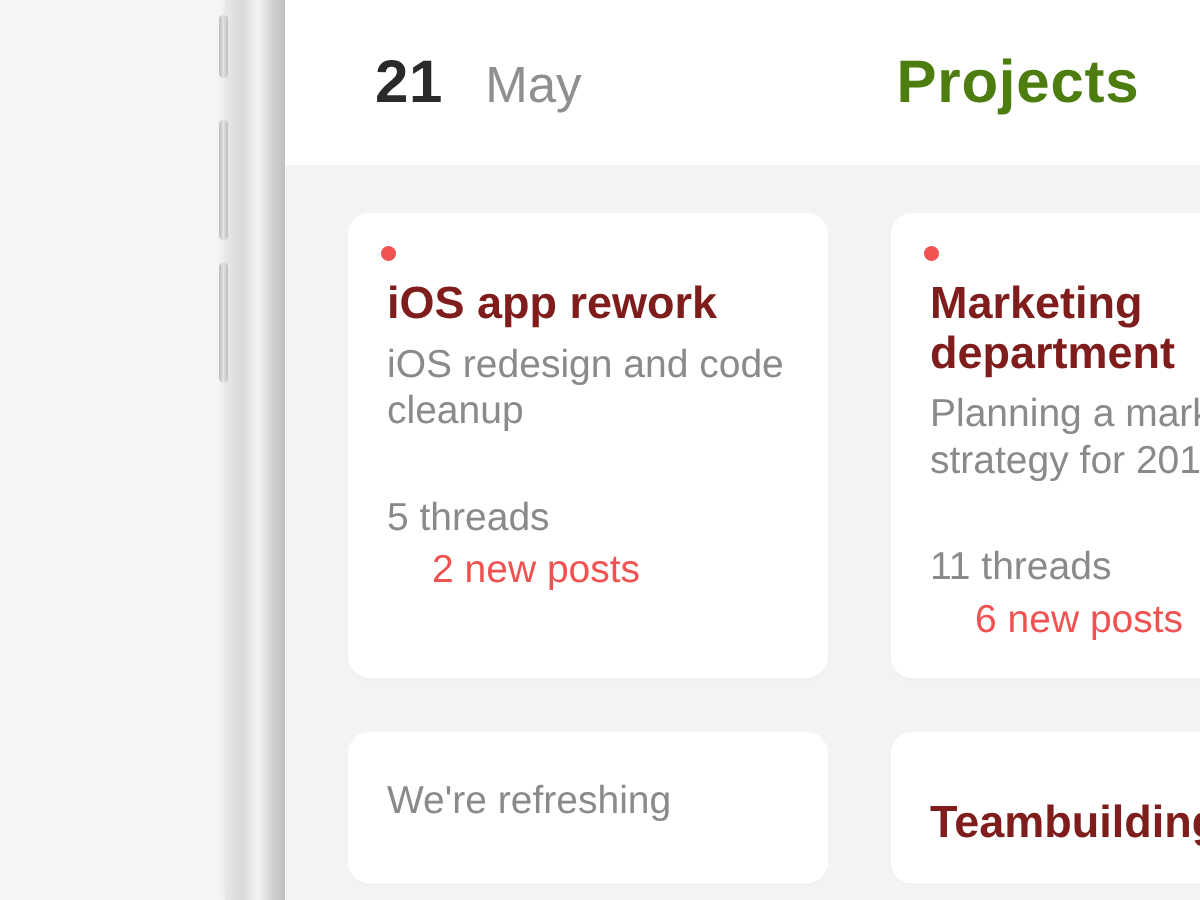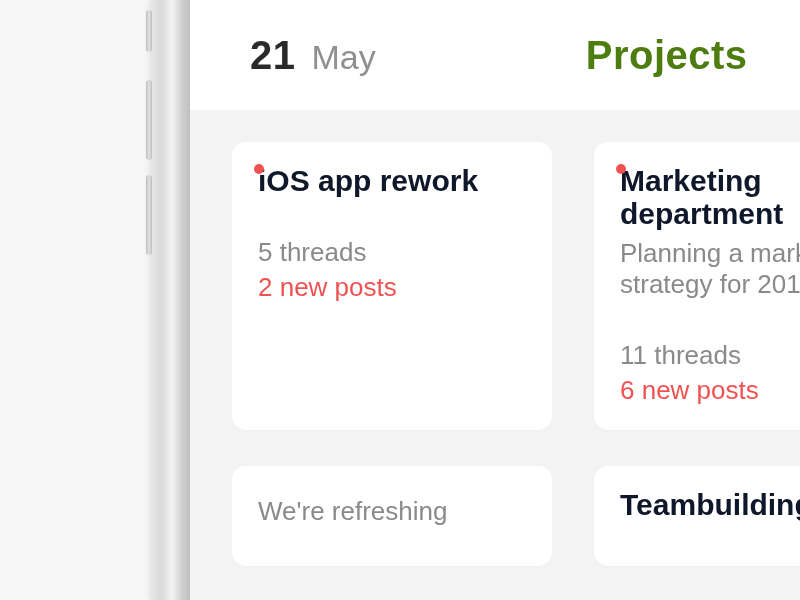--- a/index.html
+++ b/index.html
@@ -46,21 +46,21 @@
   }
 
   .app-header {
     height: 110px;
     background: #ffffff;
     display: flex;
     align-items: center;
     padding-left: 60px;
     gap: 210px;
   }
-  .date-block { display: flex; align-items: baseline; gap: 16px; }
+  .date-block { display: flex; align-items: baseline; gap: 28px; }
   .date-day   { font-size: 40px; font-weight: 600; color: #2a2a2a; letter-spacing: 0.5px; }
   .date-month { font-size: 34px; font-weight: 400; color: #8f8f8f; }
   .page-title { font-size: 40px; font-weight: 600; color: #4d7c0f; letter-spacing: 0.5px; }
 
   .cards-area {
     background: #f3f3f3;
     padding: 32px 0 0 42px;
     height: calc(100% - 110px);
   }
   .card-row {
@@ -79,43 +79,45 @@
     flex-shrink: 0;
   }
   .card .dot {
     position: absolute;
     top: 22px; left: 22px;
     width: 10px; height: 10px;
     border-radius: 50%;
     background: #f05252;
   }
   .card-title {
+    margin-top: 22px;
     font-size: 30px;
     font-weight: 700;
-    color: #0f172a;
+    color: #7f1d1d;
     line-height: 1.1;
   }
   .card-sub {
     margin-top: 8px;
     font-size: 26px;
     font-weight: 400;
     color: #8a8a8a;
     line-height: 1.2;
   }
   .card-meta {
     margin-top: 40px;
   }
   .threads {
     font-size: 26px;
     color: #8a8a8a;
   }
   .newposts {
     margin-top: 4px;
     font-size: 26px;
     color: #f05252;
+    margin-left: 30px;
   }
 
   
   .card.short { min-height: 100px; }
 </style>
 </head>
 <body>
 
 <div class="device-edge">
   <div class="device-rail">
@@ -135,20 +137,21 @@
     <div class="page-title">Projects</div>
   </div>
 
   <div class="cards-area">
 
     <div class="card-row">
 
       <div class="card">
         <span class="dot"></span>
         <div class="card-title">iOS app rework</div>
+        <div class="card-sub">iOS redesign and code cleanup</div>
         <div class="card-meta">
           <div class="threads">5 threads</div>
           <div class="newposts">2 new posts</div>
         </div>
       </div>
 
       <div class="card">
         <span class="dot"></span>
         <div class="card-title">Marketing department</div>
         <div class="card-sub">Planning a marketing strategy for 2016</div>

